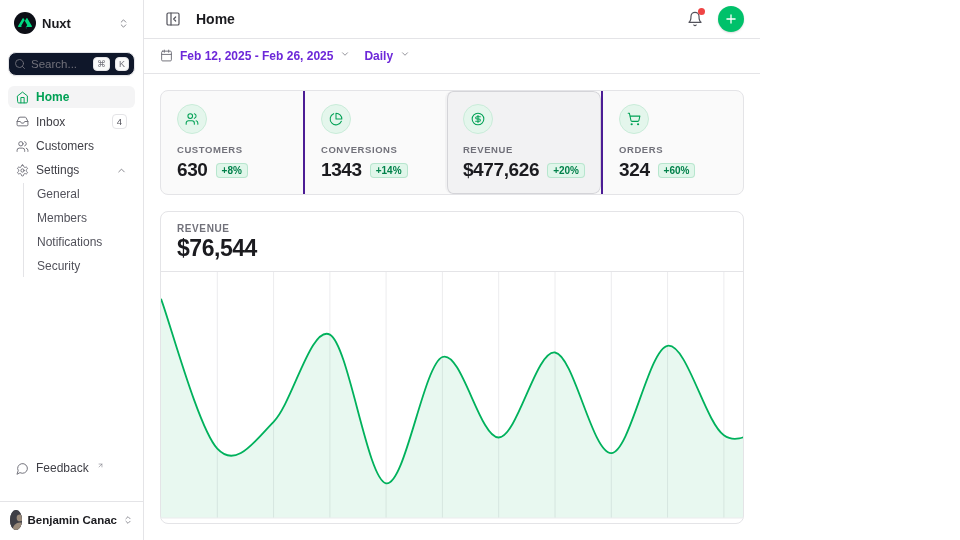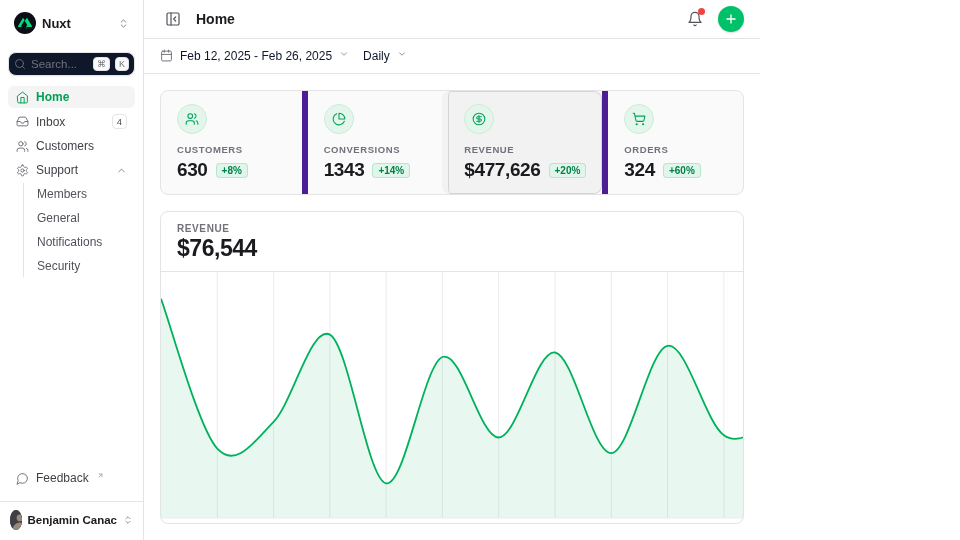--- a/index.html
+++ b/index.html
@@ -27,51 +27,51 @@
     font-size:12px; color:#3f3f46; cursor:pointer; }
   .nav-item .lic { color:#71717a; }
   .nav-item.active { background:#f4f4f5; color:#00a155; font-weight:600; }
   .nav-item.active .lic { color:#00a155; }
   .nav-label { flex:1; }
   .count-chip { font-size:9.5px; color:#52525b; border:1px solid #e4e4e7; border-radius:4px;
     padding:0 4px; line-height:13px; background:#fff; }
   .subnav { margin-left:15px; border-left:1px solid #e4e4e7; padding-left:5px;
     display:flex; flex-direction:column; gap:2px; }
   .subnav .nav-item { padding:4px 8px; color:#52525b; }
-  .side-footer { margin-top:auto; display:flex; flex-direction:column; gap:4px; }
+  .side-footer { margin-top:auto; display:flex; flex-direction:column; gap:14px; }
   .ext { color:#71717a; margin-left:1px; margin-bottom:6px; }
   .user-row { border-top:1px solid #e4e4e7; margin:8px -8px 0; padding:8px 10px 2px;
     display:flex; align-items:center; gap:6px; cursor:pointer; }
   .user-name { font-size:11.5px; font-weight:700; flex:1; white-space:nowrap; }
   .avatar { width:20px; height:20px; border-radius:50%; overflow:hidden; background:#3f3f46; }
 
   
   .main { flex:1; display:flex; flex-direction:column; min-width:0; }
   .topbar { height:40px; border-bottom:1px solid #e4e4e7; display:flex; align-items:center;
     gap:10px; padding:0 16px; }
   .page-title { font-size:14px; font-weight:700; flex:1; }
   .icon-btn { background:none; border:none; color:#52525b; cursor:pointer; position:relative;
     width:26px; height:26px; display:flex; align-items:center; justify-content:center; border-radius:6px; }
   .dot { position:absolute; top:2px; right:3px; width:7px; height:7px; border-radius:50%; background:#ef4444; }
   .plus-btn { width:26px; height:26px; border-radius:50%; border:none; background:#00c16a; color:#fff;
     display:flex; align-items:center; justify-content:center; cursor:pointer;
     box-shadow:0 1px 2px rgba(0,0,0,.15); }
   .toolbar { height:37px; border-bottom:1px solid #e4e4e7; display:flex; align-items:center;
     gap:14px; padding:0 16px; }
   .tool-btn { display:flex; align-items:flex-start; gap:7px; background:none; border:none;
-    font-size:12px; font-weight:400; color:#0f172a; cursor:pointer;
+    font-size:12px; font-weight:700; color:#6d28d9; cursor:pointer;
     font-family:"Liberation Sans","DejaVu Sans",sans-serif; }
   .chev { color:#71717a; }
 
   .content { padding:16px; display:flex; flex-direction:column; gap:16px; overflow:hidden; }
 
   
   .stats { border:1px solid #e4e4e7; border-radius:8px; background:#fafafa;
     display:grid; grid-template-columns:repeat(4,1fr); }
-  .stat { padding:13px 16px; cursor:pointer; border-left:6px solid #4c1d95; border-radius:0; }
+  .stat { padding:13px 16px; cursor:pointer; border-left:2px solid #4c1d95; border-radius:0; }
   .stat:first-child { border-left:none; border-radius:8px 0 0 8px; }
   .stat:last-child { border-radius:0 8px 8px 0; }
   .stat.selected { background:#f2f2f3; box-shadow:0 0 0 1px #d4d4d8 inset; border-left-color:transparent; border-radius:8px; }
   .stat-icon { width:30px; height:30px; border-radius:50%; background:#e4f6ec;
     border:1px solid #c9ecd9; color:#00a155; display:flex; align-items:center; justify-content:center; }
   .stat-label { margin-top:10px; font-size:9.5px; letter-spacing:.06em; color:#71717a; font-weight:600; }
   .stat-value-row { margin-top:4px; display:flex; align-items:center; gap:8px; }
   .stat-value { font-size:19px; font-weight:700; letter-spacing:-.02em; }
   .badge { font-size:10px; font-weight:600; color:#00814a; background:#e0f6ea;
     border-radius:4px; padding:2px 6px; box-shadow:0 0 0 1px rgba(0,161,85,.18) inset; }
@@ -153,33 +153,33 @@
         </span>
         <span class="nav-label">Customers</span>
       </a>
       <a class="nav-item">
         <span class="lic">
           <svg class="ic" width="13" height="13" viewBox="0 0 24 24">
               <path d="M12.22 2h-.44a2 2 0 0 0-2 2v.18a2 2 0 0 1-1 1.73l-.43.25a2 2 0 0 1-2 0l-.15-.08a2 2 0 0 0-2.73.73l-.22.38a2 2 0 0 0 .73 2.73l.15.1a2 2 0 0 1 1 1.72v.51a2 2 0 0 1-1 1.74l-.15.09a2 2 0 0 0-.73 2.73l.22.38a2 2 0 0 0 2.73.73l.15-.08a2 2 0 0 1 2 0l.43.25a2 2 0 0 1 1 1.73V20a2 2 0 0 0 2 2h.44a2 2 0 0 0 2-2v-.18a2 2 0 0 1 1-1.73l.43-.25a2 2 0 0 1 2 0l.15.08a2 2 0 0 0 2.73-.73l.22-.39a2 2 0 0 0-.73-2.73l-.15-.08a2 2 0 0 1-1-1.74v-.5a2 2 0 0 1 1-1.74l.15-.09a2 2 0 0 0 .73-2.73l-.22-.38a2 2 0 0 0-2.73-.73l-.15.08a2 2 0 0 1-2 0l-.43-.25a2 2 0 0 1-1-1.73V4a2 2 0 0 0-2-2z"></path>
               <circle cx="12" cy="12" r="3"></circle>
             </svg>
         </span>
-        <span class="nav-label">Support</span>
+        <span class="nav-label">Settings</span>
         <span class="muted-ic">
           <svg class="ic" width="11" height="11" viewBox="0 0 24 24">
               <path d="m18 15-6-6-6 6"></path>
             </svg>
         </span>
       </a>
       <div class="subnav">
         <a class="nav-item">
-            <span class="nav-label">Members</span>
+            <span class="nav-label">General</span>
           </a>
         <a class="nav-item">
-            <span class="nav-label">General</span>
+            <span class="nav-label">Members</span>
           </a>
         <a class="nav-item">
             <span class="nav-label">Notifications</span>
           </a>
         <a class="nav-item">
             <span class="nav-label">Security</span>
           </a>
       </div>
     </nav>
 

